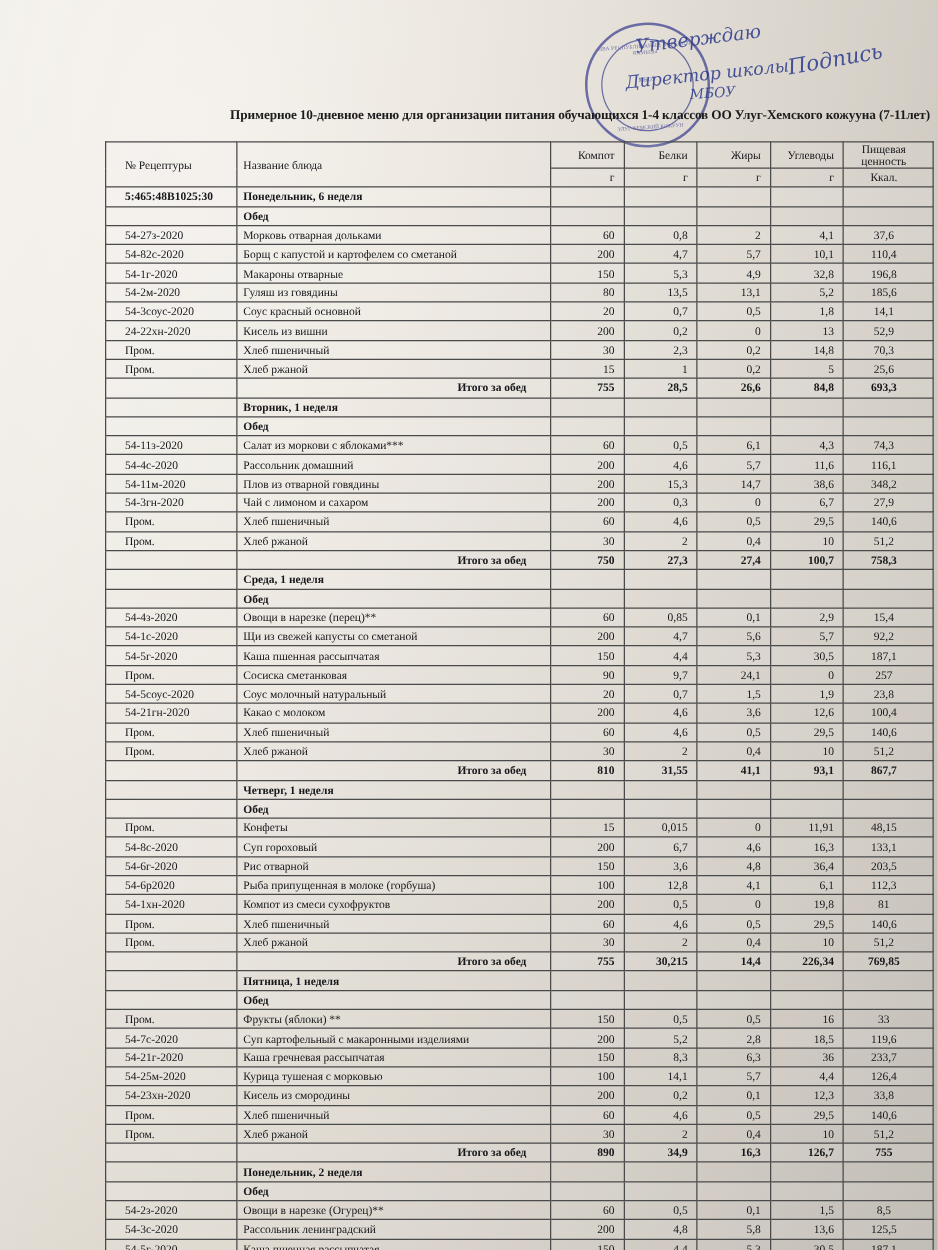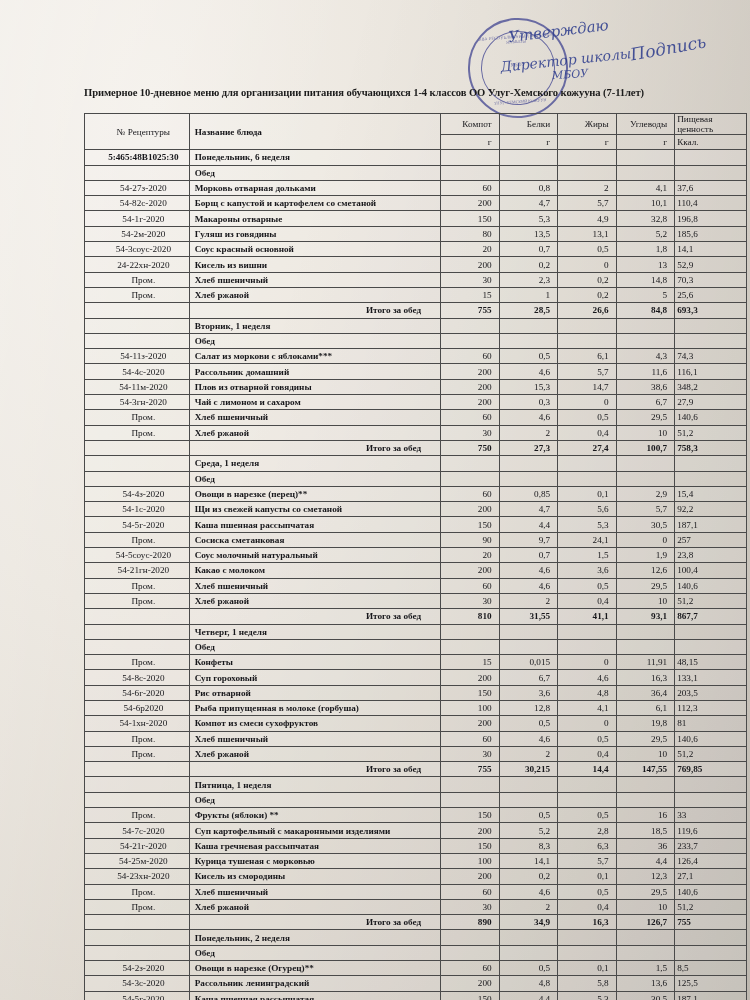--- a/index.html
+++ b/index.html
@@ -58,21 +58,21 @@
   }
   .hand.h1{left:508px;top:22px;font-size:15px;transform:rotate(-7deg);}
   .hand.h2{left:500px;top:52px;font-size:14px;transform:rotate(-6deg);}
   .hand.h3{left:630px;top:38px;font-size:17px;transform:rotate(-10deg);}
   .hand.h4{left:552px;top:68px;font-size:11px;transform:rotate(-4deg);}
 
   
   .title{
     position:absolute;left:84px;top:86px;width:660px;
     font-size:10.6px;font-weight:bold;color:#1b1b1b;
-    text-align:left;line-height:13px;
+    text-align:right;line-height:13px;
     letter-spacing:-.1px;
   }
 
   
   table{
     position:absolute;left:84px;top:113px;width:663px;
     border-collapse:collapse;
     font-size:9.2px;
     color:#17171b;
     background:rgba(255,255,255,0.06);
@@ -82,24 +82,24 @@
     padding:0 2px;
     height:14.3px;
     vertical-align:middle;
     font-weight:normal;
   }
   thead th{
     text-align:center;
     font-weight:normal;
     font-size:9.2px;
   }
-  .c-rec{width:84px;text-align:center;padding-left:15px;}
-  .c-name{width:220px;text-align:left;padding-left:5px;font-weight:bold;}
+  .c-rec{width:84px;text-align:left;padding-left:15px;}
+  .c-name{width:220px;text-align:left;padding-left:5px;}
   .c-num{width:47px;text-align:right;padding-right:7px;}
-  .c-kcal{width:58px;text-align:left;padding-right:9px;}
+  .c-kcal{width:58px;text-align:center;padding-right:9px;}
   tr.section td{font-weight:bold;}
   tr.total td{font-weight:bold;}
   td.total-label{text-align:right;padding-right:19px;font-weight:bold;}
   .hdr-unit{height:12px;}
   .bold{font-weight:bold;}
   
   tbody tr:nth-child(odd){background:rgba(255,255,255,0.10);}
   tbody tr:nth-child(even){background:rgba(255,255,255,0.03);}
 </style>
 </head>
@@ -502,21 +502,21 @@
           <td class="c-num">0,4</td>
           <td class="c-num">10</td>
           <td class="c-kcal">51,2</td>
         </tr>
         <tr class="total">
           <td class="c-rec"></td>
           <td class="c-name total-label">Итого за обед</td>
           <td class="c-num bold">755</td>
           <td class="c-num bold">30,215</td>
           <td class="c-num bold">14,4</td>
-          <td class="c-num bold">147,55</td>
+          <td class="c-num bold">226,34</td>
           <td class="c-kcal bold">769,85</td>
         </tr>
         <tr class="section">
           <td class="c-rec"></td>
           <td class="c-name bold">Пятница, 1 неделя</td>
           <td class="c-num"></td>
           <td class="c-num"></td>
           <td class="c-num"></td>
           <td class="c-num"></td>
           <td class="c-kcal"></td>
@@ -566,21 +566,21 @@
           <td class="c-num">4,4</td>
           <td class="c-kcal">126,4</td>
         </tr>
         <tr>
           <td class="c-rec">54-23хн-2020</td>
           <td class="c-name">Кисель из смородины</td>
           <td class="c-num">200</td>
           <td class="c-num">0,2</td>
           <td class="c-num">0,1</td>
           <td class="c-num">12,3</td>
-          <td class="c-kcal">27,1</td>
+          <td class="c-kcal">33,8</td>
         </tr>
         <tr>
           <td class="c-rec">Пром.</td>
           <td class="c-name">Хлеб пшеничный</td>
           <td class="c-num">60</td>
           <td class="c-num">4,6</td>
           <td class="c-num">0,5</td>
           <td class="c-num">29,5</td>
           <td class="c-kcal">140,6</td>
         </tr>

